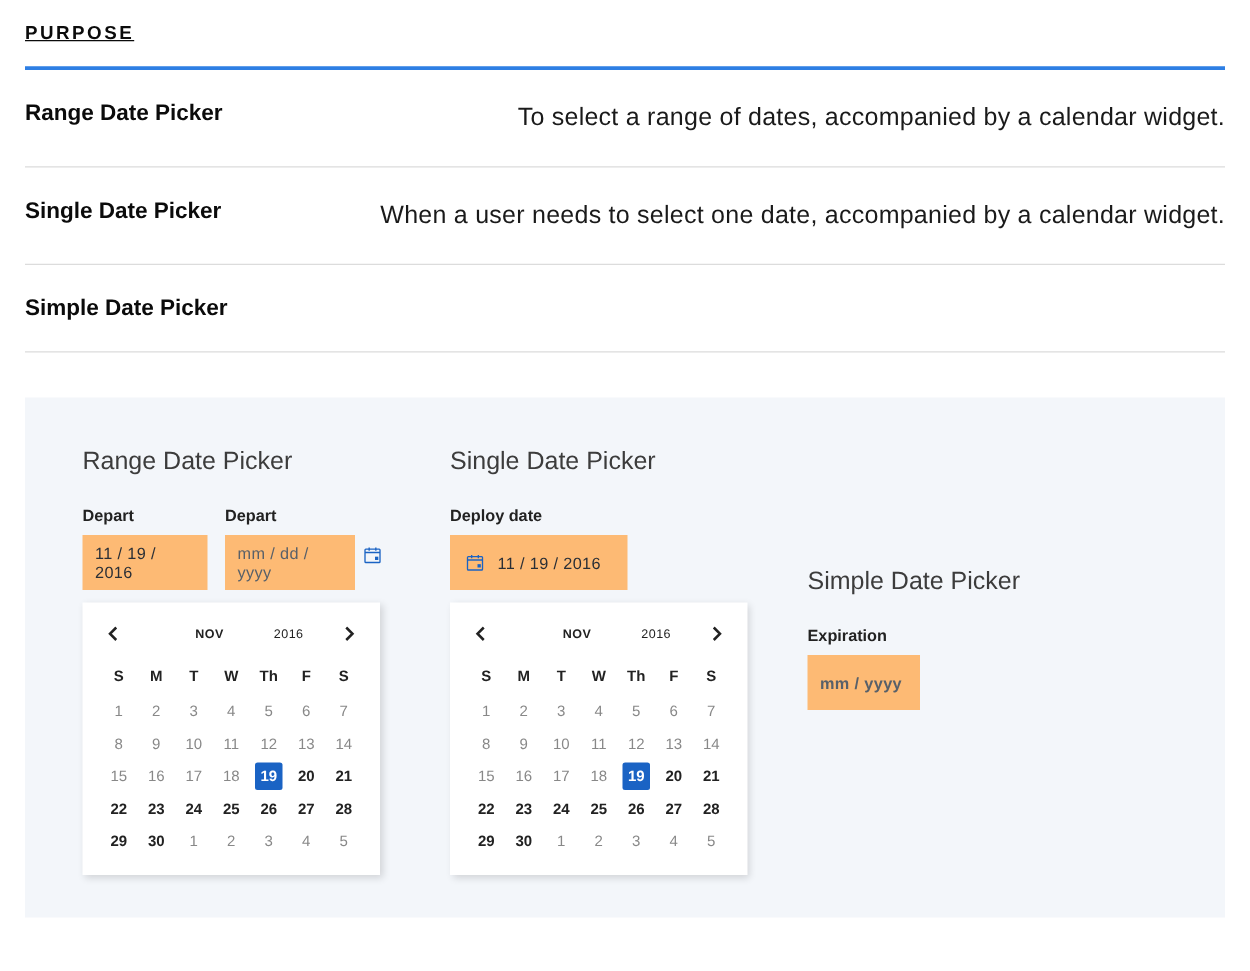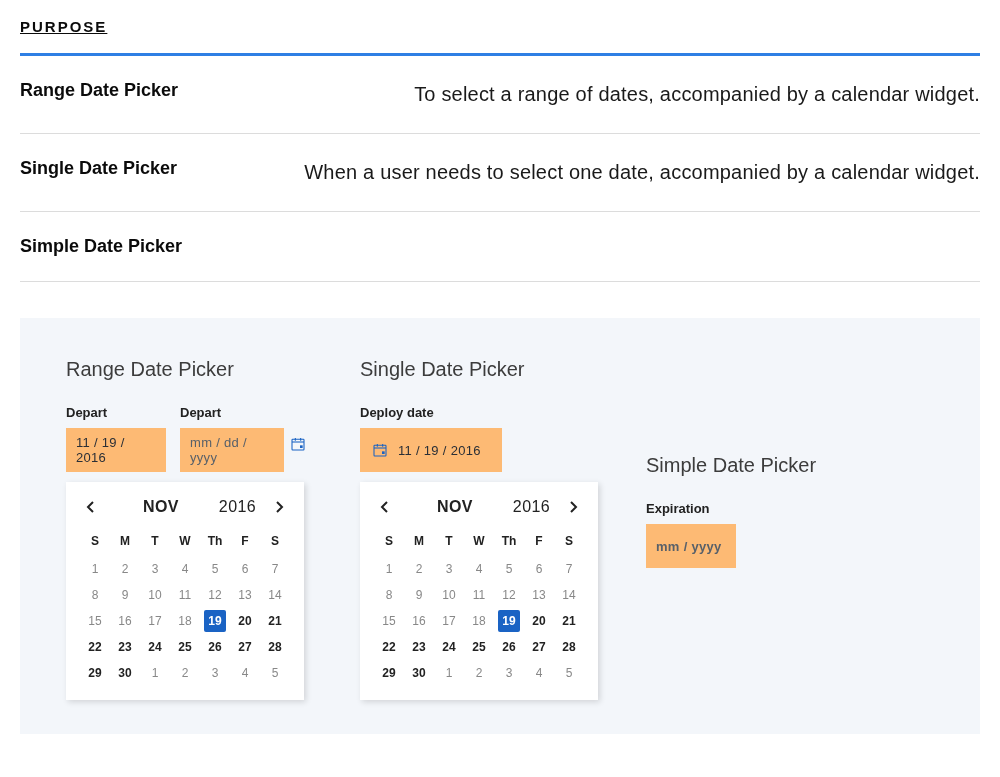--- a/index.html
+++ b/index.html
@@ -108,21 +108,21 @@
     align-items: center;
     justify-content: space-between;
     padding: 4px 0 10px;
   }
   .chev {
     width: 22px; height: 22px;
     display: flex; align-items: center; justify-content: center;
     color: #222; cursor: pointer;
   }
   .month-label {
-    font-size: 16px; font-weight: 700; color: #222;
+    font-size: 10px; font-weight: 700; color: #222;
     display: flex; gap: 8px; align-items: flex-end;
     letter-spacing: 0.4px;
     padding-left: 29px;
   }
   .month-label .year { font-weight: 400; color: #222; margin-left: 32px; }
   .dow, .wk {
     display: grid;
     grid-template-columns: repeat(7, 1fr);
     text-align: center;
   }

